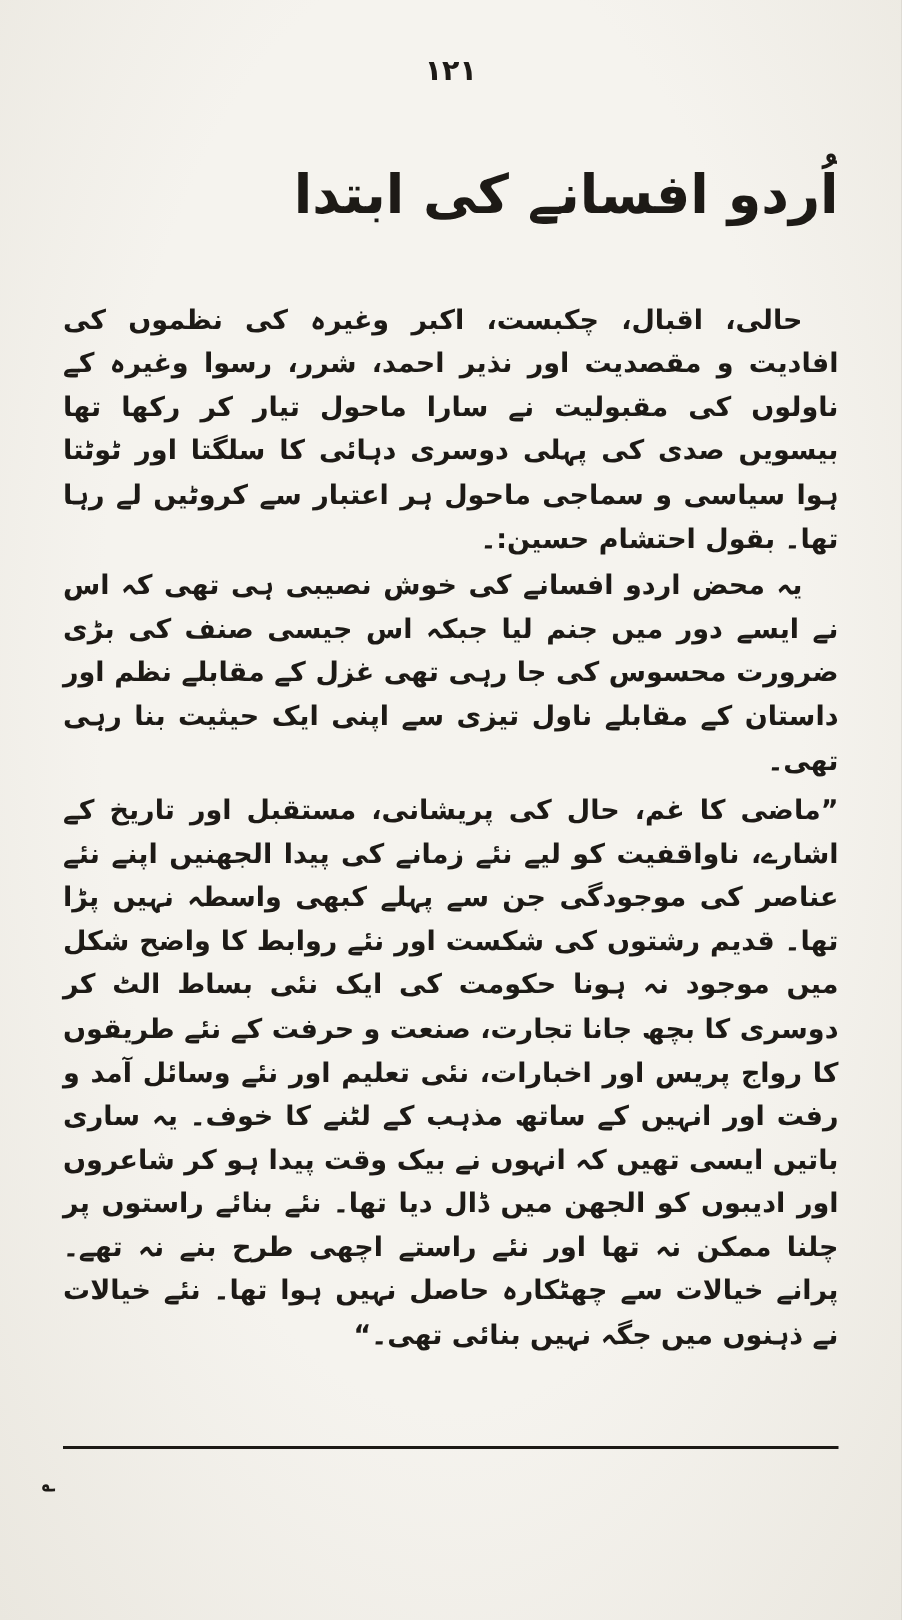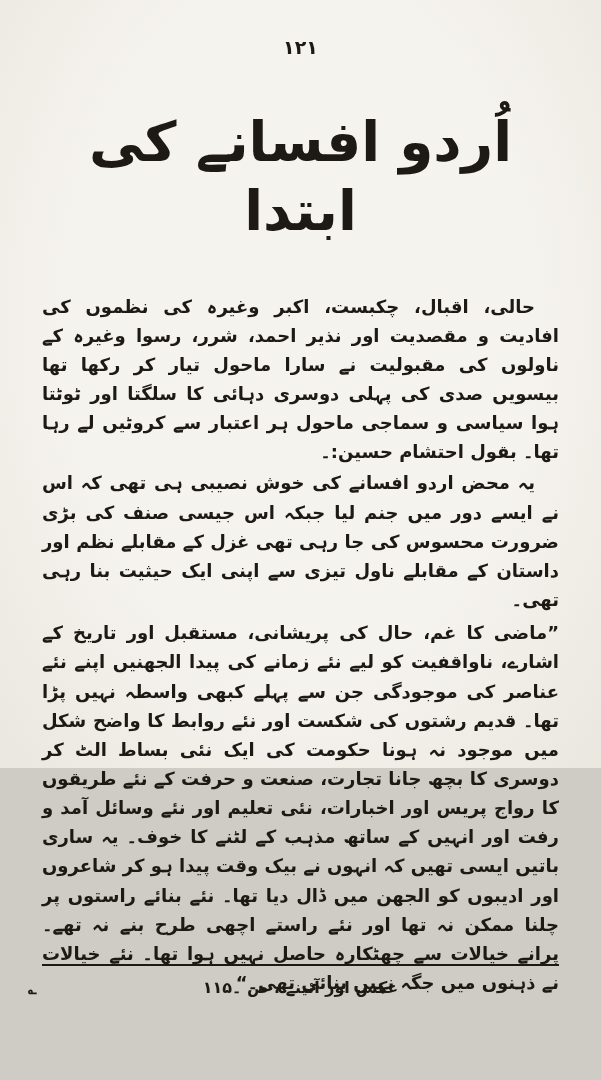--- a/index.html
+++ b/index.html
@@ -4,37 +4,37 @@
   <style>
     * { box-sizing: border-box; margin: 0; padding: 0; }
     html, body { width: 601px; height: 1080px; }
     body {
       background: #cfccc5;
       font-family: "DejaVu Sans", sans-serif;
       overflow: hidden;
     }
     .page {
       width: 601px;
-      height: 768px;
+      height: 1080px;
       background: radial-gradient(ellipse at 50% 42%, var(--paper, #f5f3ee) 55%, #eae7df 100%);
       color: var(--ink, #1d1a16);
       direction: rtl;
       position: relative;
       padding: 36px 42px 0 42px;
     }
     .page-number {
       text-align: center;
       font-size: 19px;
       font-weight: bold;
       letter-spacing: 2px;
       color: var(--ink, #1d1a16);
     }
     .title {
-      text-align: center;
-      font-size: 55px;
+      text-align: right;
+      font-size: 36px;
       font-weight: bold;
       margin-top: 50px;
       margin-bottom: 46px;
       letter-spacing: 0px;
       line-height: 1.25;
     }
     .body-text {
       font-size: 18px;
       font-weight: bold;
       line-height: 1.62;
@@ -81,17 +81,16 @@
   <div class="body-text">
     <p class="para indent">حالی، اقبال، چکبست، اکبر وغیرہ کی نظموں کی افادیت و مقصدیت اور نذیر احمد، شرر، رسوا وغیرہ کے ناولوں کی مقبولیت نے سارا ماحول تیار کر رکھا تھا بیسویں صدی کی پہلی دوسری دہائی کا سلگتا اور ٹوٹتا ہوا سیاسی و سماجی ماحول ہر اعتبار سے کروٹیں لے رہا تھا۔ بقول احتشام حسین:۔</p>
     <p class="para indent">یہ محض اردو افسانے کی خوش نصیبی ہی تھی کہ اس نے ایسے دور میں جنم لیا جبکہ اس جیسی صنف کی بڑی ضرورت محسوس کی جا رہی تھی غزل کے مقابلے نظم اور داستان کے مقابلے ناول تیزی سے اپنی ایک حیثیت بنا رہی تھی۔</p>
     <p class="para quote">”ماضی کا غم، حال کی پریشانی، مستقبل اور تاریخ کے اشارے، ناواقفیت کو لیے نئے زمانے کی پیدا الجھنیں اپنے نئے عناصر کی موجودگی جن سے پہلے کبھی واسطہ نہیں پڑا تھا۔ قدیم رشتوں کی شکست اور نئے روابط کا واضح شکل میں موجود نہ ہونا حکومت کی ایک نئی بساط الٹ کر دوسری کا بچھ جانا تجارت، صنعت و حرفت کے نئے طریقوں کا رواج پریس اور اخبارات، نئی تعلیم اور نئے وسائل آمد و رفت اور انہیں کے ساتھ مذہب کے لٹنے کا خوف۔ یہ ساری باتیں ایسی تھیں کہ انہوں نے بیک وقت پیدا ہو کر شاعروں اور ادیبوں کو الجھن میں ڈال دیا تھا۔ نئے بنائے راستوں پر چلنا ممکن نہ تھا اور نئے راستے اچھی طرح بنے نہ تھے۔ پرانے خیالات سے چھٹکارہ حاصل نہیں ہوا تھا۔ نئے خیالات نے ذہنوں میں جگہ نہیں بنائی تھی۔“</p>
   </div>
 
   <div class="footnote-area">
     <div class="rule"></div>
     <div class="footnote-line">
       <span class="fn-marker">؎</span>
-      <span class="fn-text">عکس اور آئینے ، ص ۔۱۱۵</span>
     </div>
   </div>
 
 </div>
 
 </body></html>

